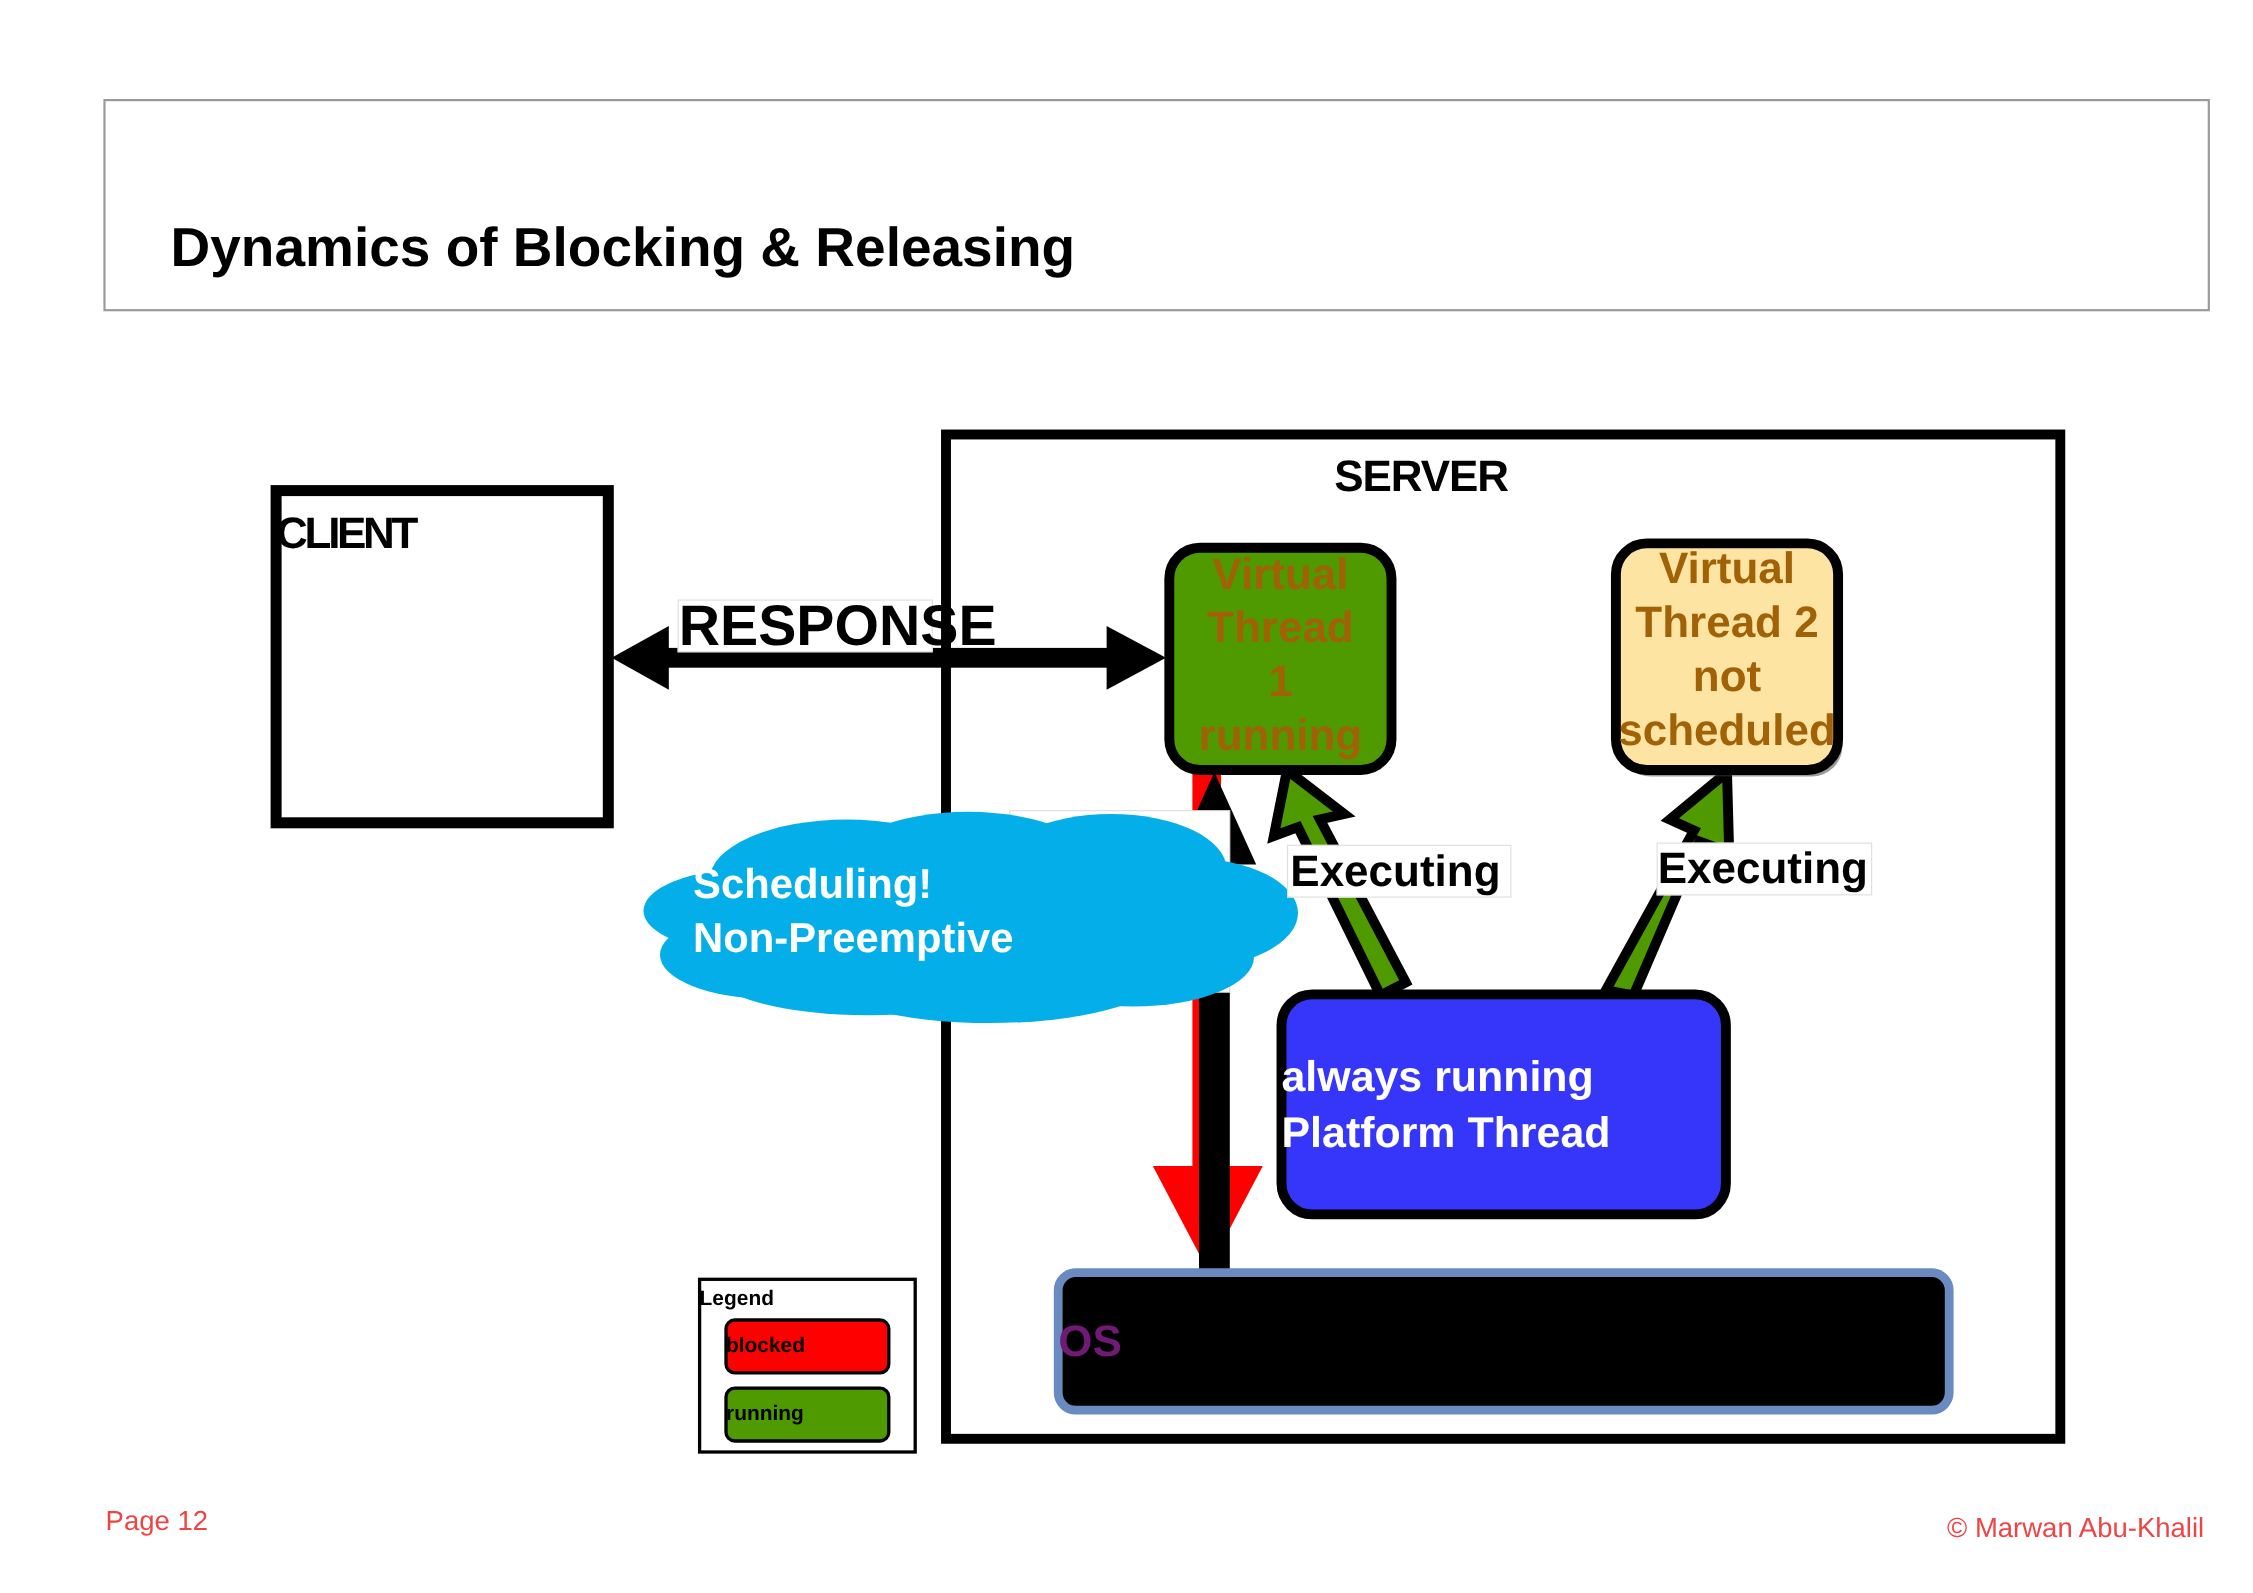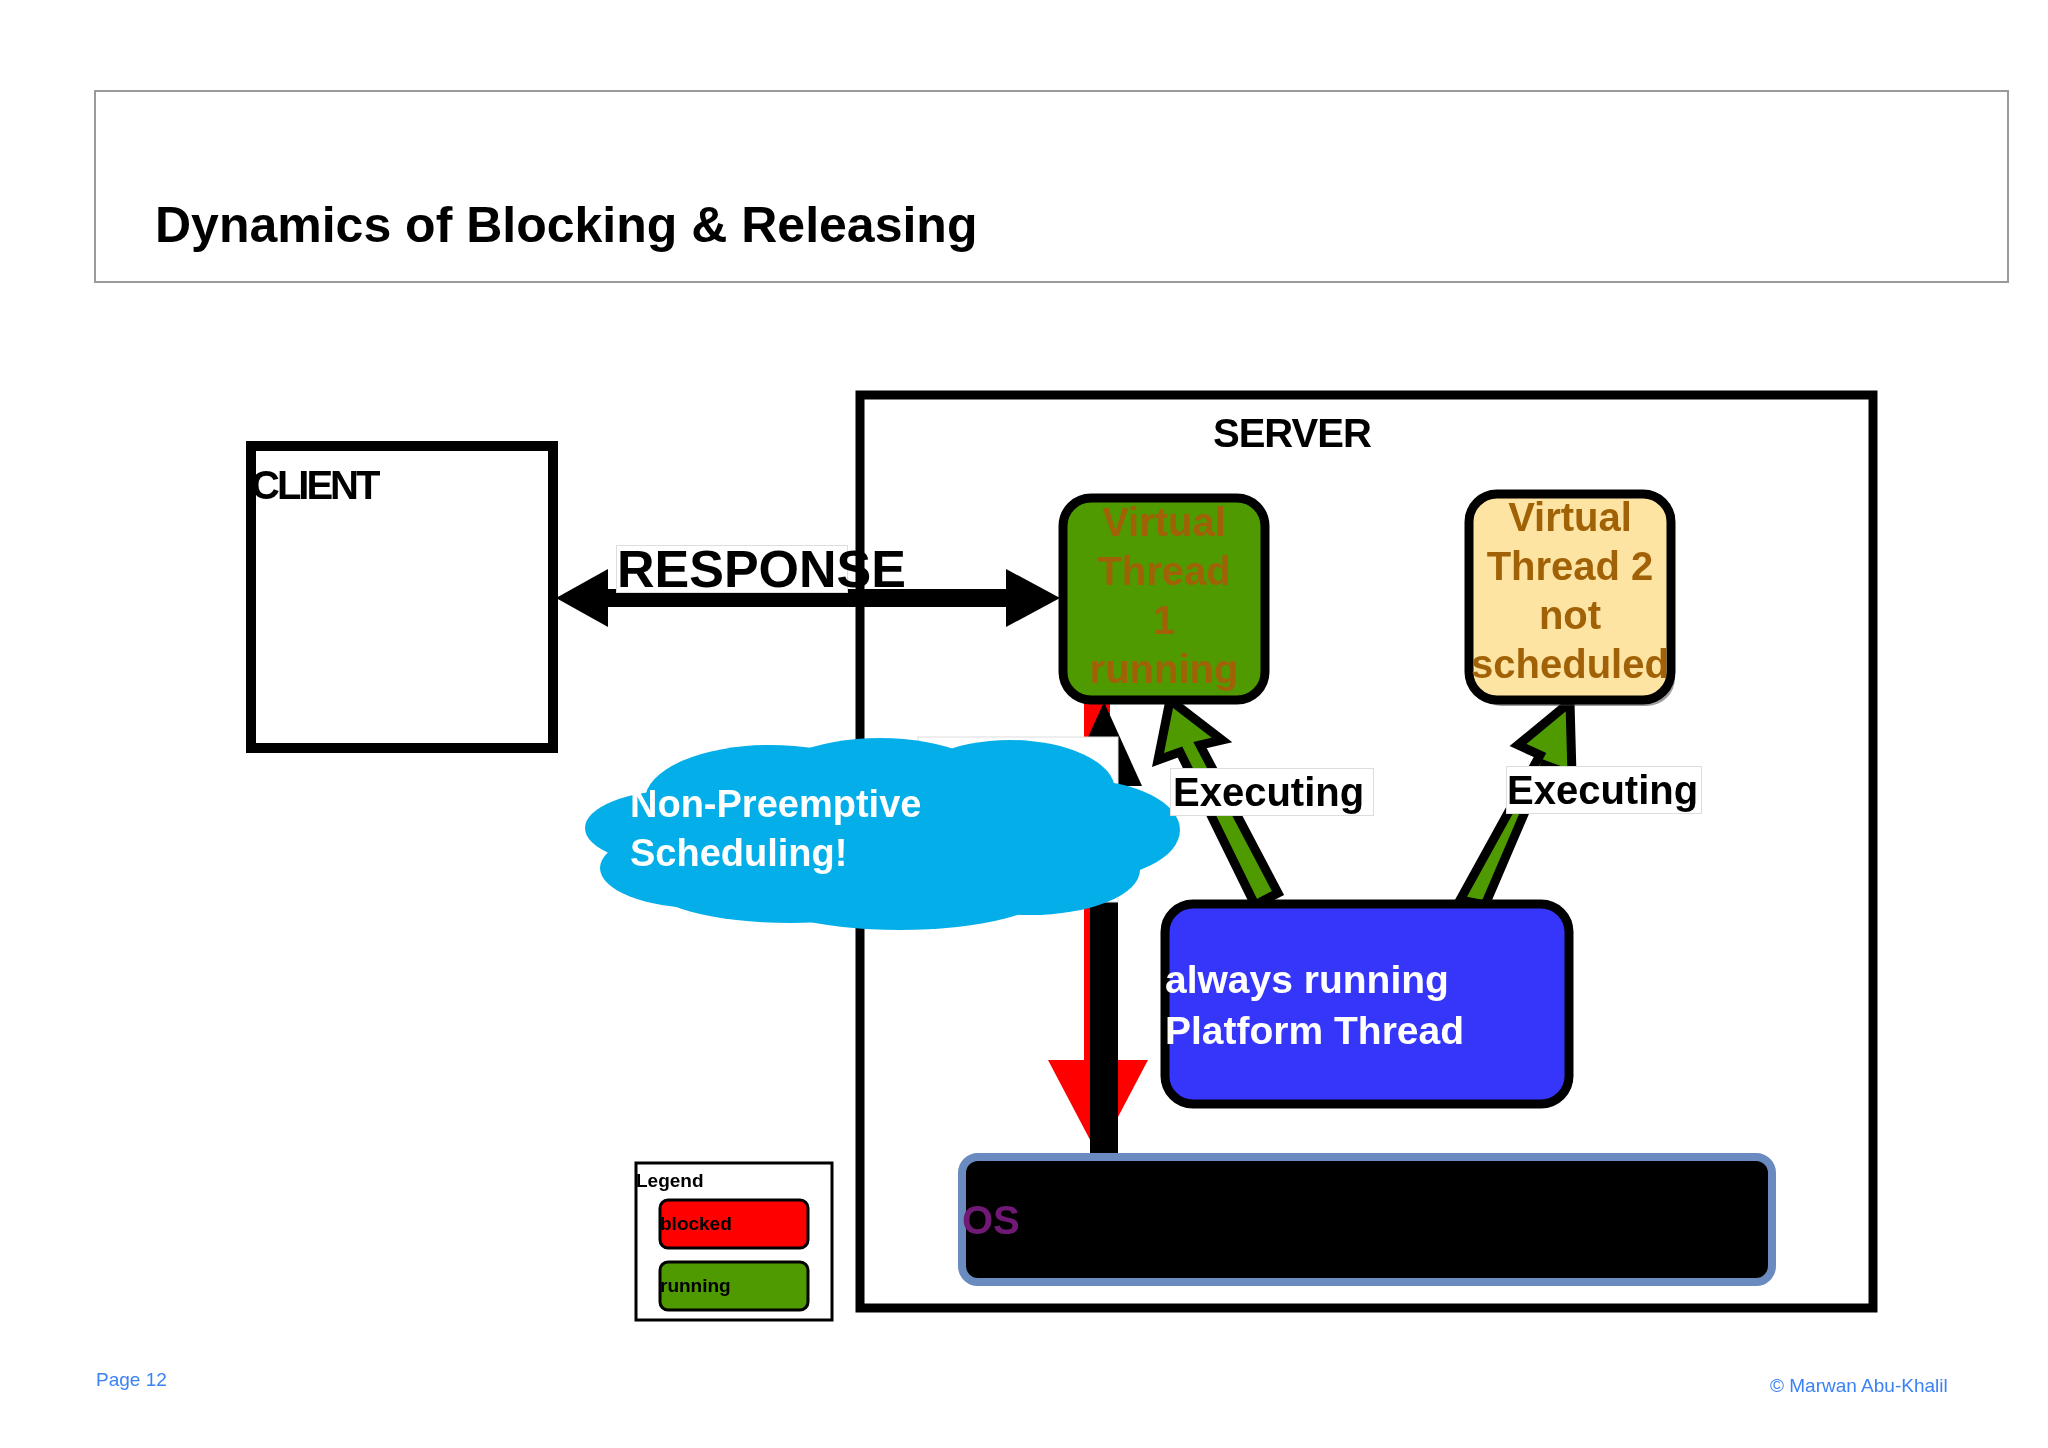--- a/index.html
+++ b/index.html
@@ -3,21 +3,21 @@
 <meta charset="utf-8">
 <style>
   html, body { margin:0; padding:0; background:#ffffff; }
   body { width:2048px; height:1448px; position:relative; overflow:hidden; font-family:"Liberation Sans", sans-serif; }
   .abs { position:absolute; }
   #title-box { left:94px; top:90px; width:1915px; height:193px; border:2px solid #9a9a9a; box-sizing:border-box; }
   #title { left:155px; top:196px; font-size:50px; font-weight:bold; color:#000; white-space:nowrap; }
   #diagram { left:0; top:0; width:2048px; height:1448px; }
   .lbl { position:absolute; font-weight:bold; color:#000; white-space:nowrap; text-align:left; line-height:1; }
   .vt-text { position:absolute; font-weight:bold; text-align:center; line-height:49px; font-size:40px; color:#a16207; }
-  .footer { position:absolute; font-size:19px; color:#3b82f6; white-space:nowrap; }
+  .footer { position:absolute; font-size:25px; color:#ef4444; white-space:nowrap; }
 </style>
 </head>
 <body>
 
 <div id="title-box" class="abs"></div>
 <div id="title" class="abs">Dynamics of Blocking &amp; Releasing</div>
 
 <svg id="diagram" class="abs" viewBox="0 0 2048 1448">
 
   <rect x="860" y="395" width="1013" height="913" fill="#fff" stroke="#000" stroke-width="9"></rect>
@@ -93,22 +93,22 @@
   <div>Virtual</div>
   <div>Thread 2</div>
   <div>not</div>
   <div>scheduled</div>
 </div>
 
 <div class="lbl" style="left:1170px; top:768px; width:200px; height:46px; background:#fff; border:1px solid #ddd; font-size:40px; line-height:46px; text-align:left; padding-left:2px;">Executing</div>
 <div class="lbl" style="left:1506px; top:766px; width:194px; height:46px; background:#fff; border:1px solid #ddd; font-size:40px; line-height:46px;">Executing</div>
 
 <div class="lbl" style="left:630px; top:780px; width:470px; font-size:38px; color:#fff; line-height:49px;">
+  <div>Scheduling!</div>
   <div>Non-Preemptive</div>
-  <div>Scheduling!</div>
 </div>
 
 <div class="lbl" style="left:1165px; top:954px; width:404px; font-size:39px; color:#fff; line-height:51px;">
   <div>always running</div>
   <div>Platform Thread</div>
 </div>
 
 <div class="lbl" style="left:962px; top:1200px; width:810px; font-size:40px; color:#701a75;">OS</div>
 
 <div class="lbl" style="left:636px; top:1171px; width:168px; font-size:19px;">Legend</div>

